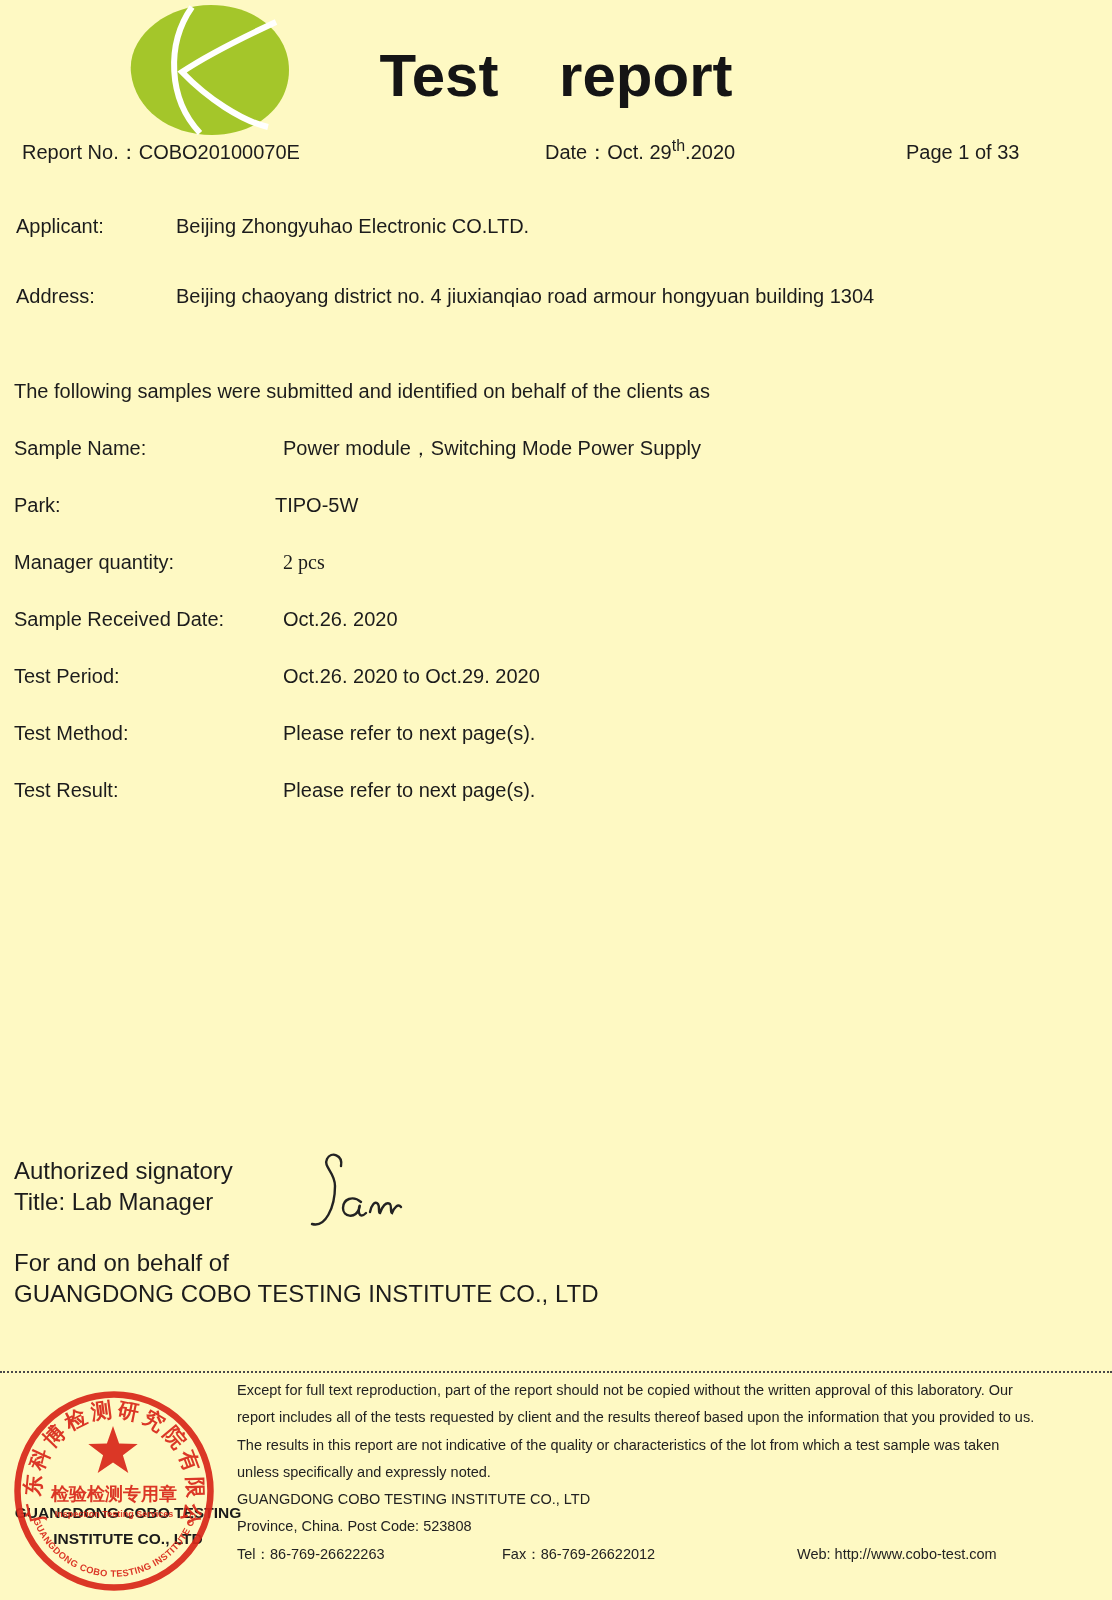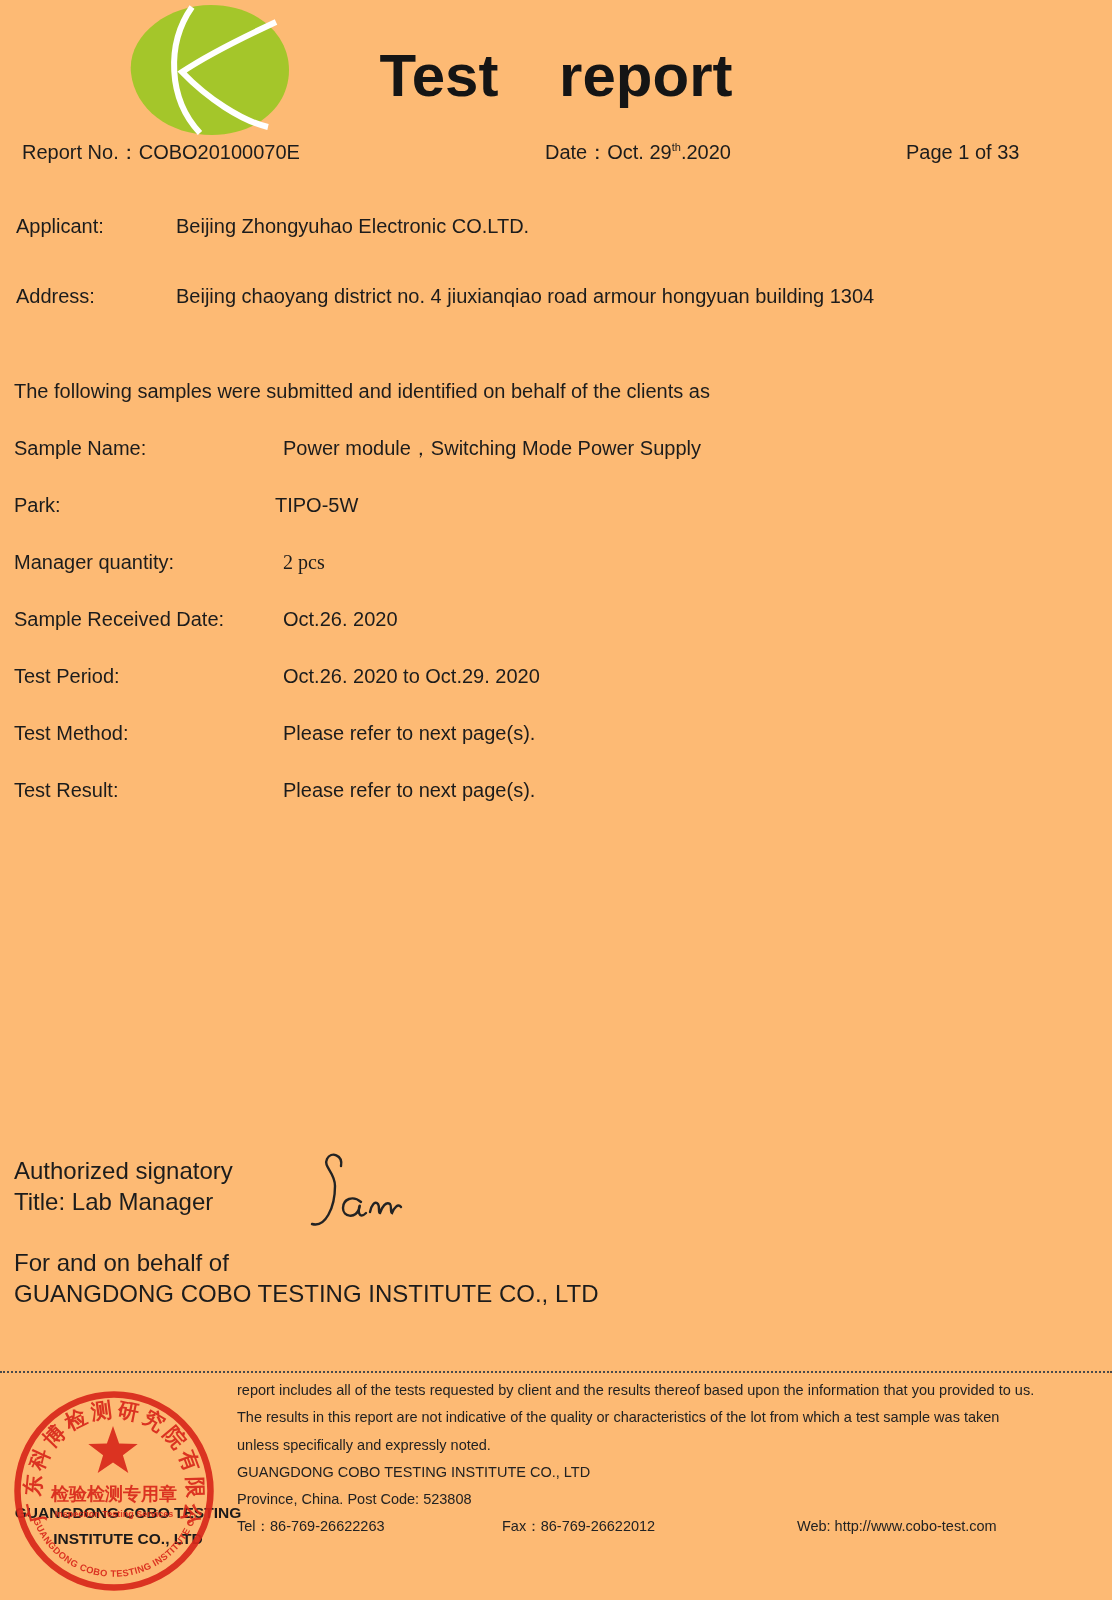--- a/index.html
+++ b/index.html
@@ -1,28 +1,28 @@
 <!DOCTYPE html>
 <html><head>
 <meta charset="utf-8">
 <style>
   html,body{margin:0;padding:0;background:#e8e8e8;}
   .page{
-    position:relative;width:1112px;height:1600px;background:#fdba74;
+    position:relative;width:1112px;height:1600px;background:#fef9c3;
     font-family:"Liberation Sans", sans-serif;color:#1c1c1c;overflow:hidden;
     margin:0 auto;
   }
   .abs{position:absolute;}
   .title{
     left:0;right:0;top:44px;text-align:center;
     font-size:60px;font-weight:bold;color:#151515;word-spacing:44px;line-height:1.05;
   }
   .hdr-row span,.kv span{white-space:pre;}
   .body-text{font-size:20px;line-height:1.2;}
-  .sup{font-size:11px;vertical-align:super;line-height:0;}
+  .sup{font-size:16px;vertical-align:super;line-height:0;}
   .footer-block{
     left:237px;top:1377px;width:862px;font-size:14.5px;line-height:27.3px;color:#222;
   }
   .telfax{display:flex;}
   .telfax .tel{width:265px;}
   .telfax .fax{width:295px;}
   .divider{
     left:0;width:1112px;top:1371px;border-top:2px dotted #4a4a4a;height:0;
   }
   .stamp-underlay{
@@ -123,20 +123,21 @@
       <textPath href="#arcTop" startOffset="2">广东科博检测研究院有限公司</textPath>
     </text>
     <text x="101" y="110" text-anchor="middle" font-size="18" font-weight="bold" fill="#d9291b" font-family="'DejaVu Sans', sans-serif">检验检测专用章</text>
     <text x="101" y="127" text-anchor="middle" font-size="9" font-weight="bold" fill="#d9291b">Inspection Testing Services</text>
     <text font-size="9.3" font-weight="bold" fill="#d9291b" letter-spacing="0.4">
       <textPath href="#arcBottom" startOffset="4">GUANGDONG COBO TESTING INSTITUTE CO.,LTD</textPath>
     </text>
   </svg>
 
   <div class="abs footer-block">
+    <div>Except for full text reproduction, part of the report should not be copied without the written approval of this laboratory. Our</div>
     <div>report includes all of the tests requested by client and the results thereof based upon the information that you provided to us.</div>
     <div>The results in this report are not indicative of the quality or characteristics of the lot from which a test sample was taken</div>
     <div>unless specifically and expressly noted.</div>
     <div>GUANGDONG COBO TESTING INSTITUTE CO., LTD</div>
     <div>Province, China. Post Code: 523808</div>
     <div class="telfax">
       <span class="tel">Tel：86-769-26622263</span>
       <span class="fax">Fax：86-769-26622012</span>
       <span class="web">Web: http://www.cobo-test.com</span>
     </div>

